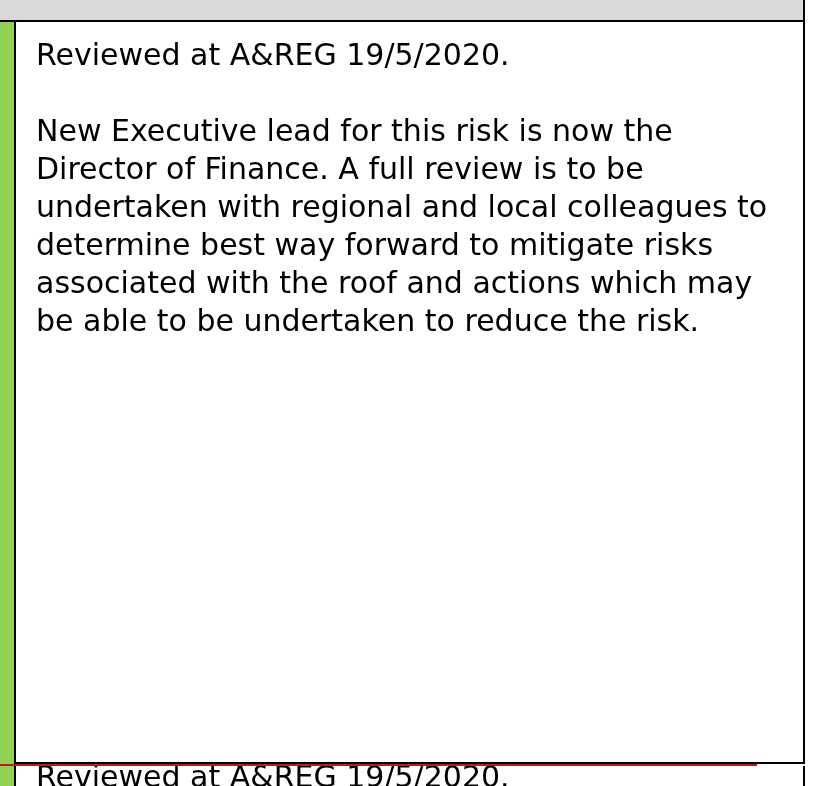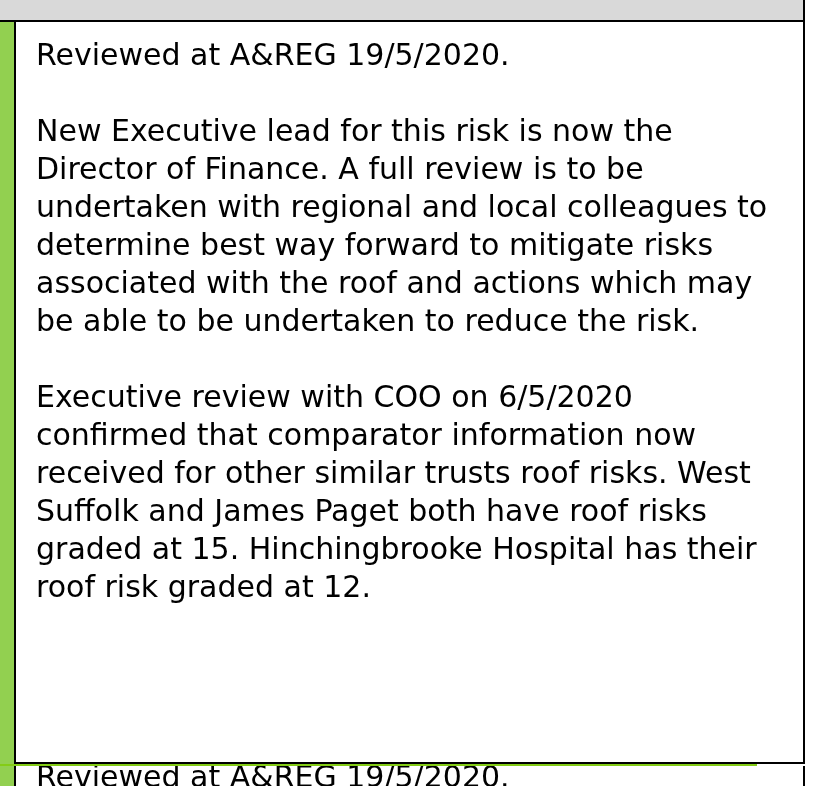--- a/index.html
+++ b/index.html
@@ -10,21 +10,21 @@
   body {
     width: 830px;
     height: 786px;
     overflow: hidden;
     font-family: "DejaVu Sans", sans-serif;
   }
   .sheet {
     position: relative;
     width: 757px;
     height: 786px;
-    background: #84cc16;
+    background: #b91c1c;
     box-sizing: border-box;
   }
   
   .header-strip {
     position: absolute;
     left: 0;
     top: 0;
     width: 830px;
     height: 22px;
     background: #d9d9d9;
@@ -126,21 +126,20 @@
   <div class="header-strip">
     <div class="right-edge"></div>
   </div>
 
   <div class="status-band"></div>
 
   <div class="cell-main">
     <div class="cell-body">
       <p class="para">Reviewed at A&amp;REG 19/5/2020.</p>
       <p class="para">New Executive lead for this risk is now the Director of Finance. A full review is to be undertaken with regional and local colleagues to determine best way forward to mitigate risks associated with the roof and actions which may be able to be undertaken to reduce the risk.</p>
-      <p class="para">Executive review with COO on 6/5/2020 confirmed that comparator information now received for other similar trusts roof risks. West Suffolk and James Paget both have roof risks graded at 15. Hinchingbrooke Hospital has their roof risk graded at 12.</p>
     </div>
   </div>
 
   <div class="status-band-bottom"></div>
 
   <div class="cell-next">
     <div class="cell-next-body">Reviewed at A&amp;REG 19/5/2020.</div>
   </div>
 
   <div class="right-gutter"></div>

